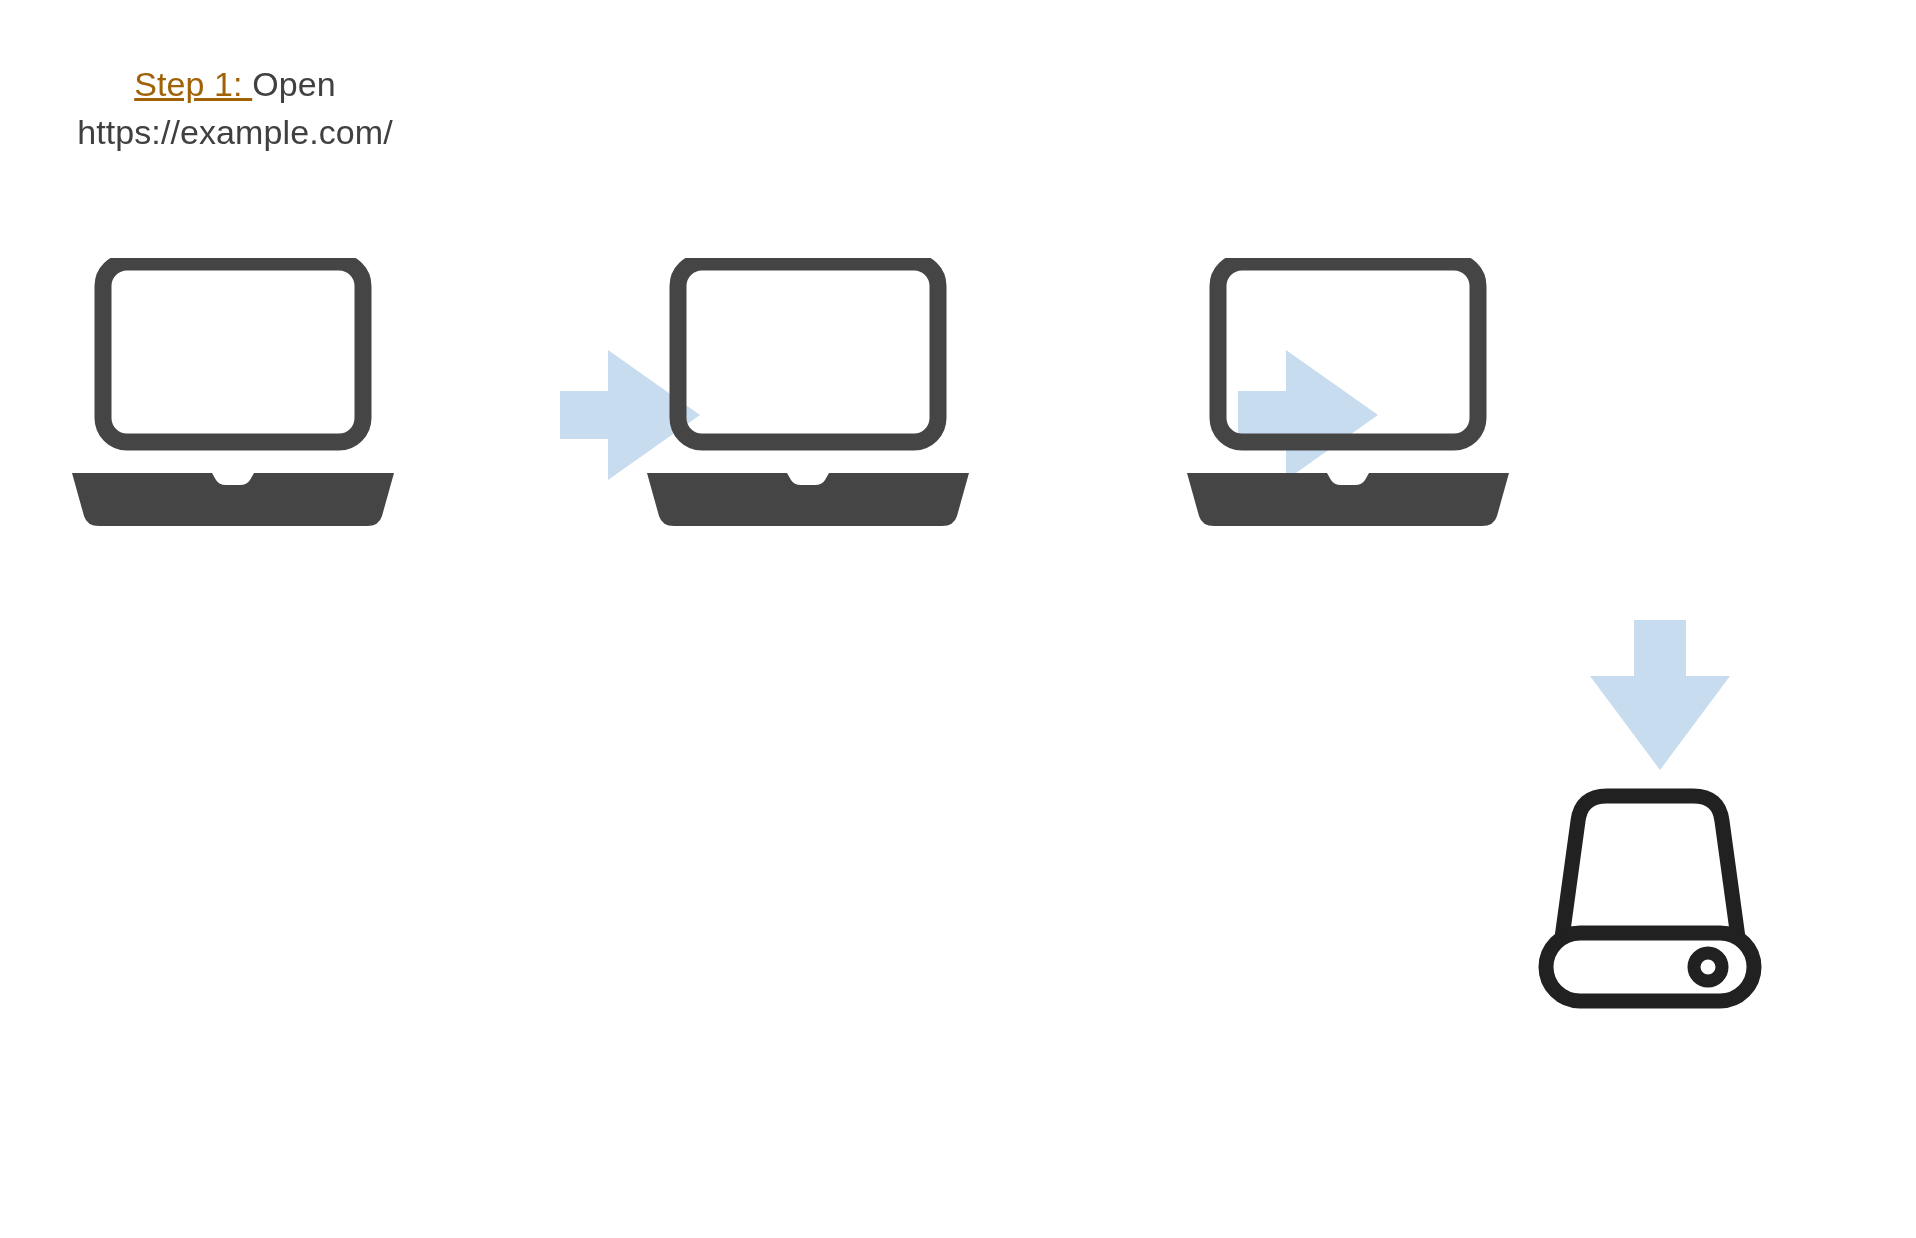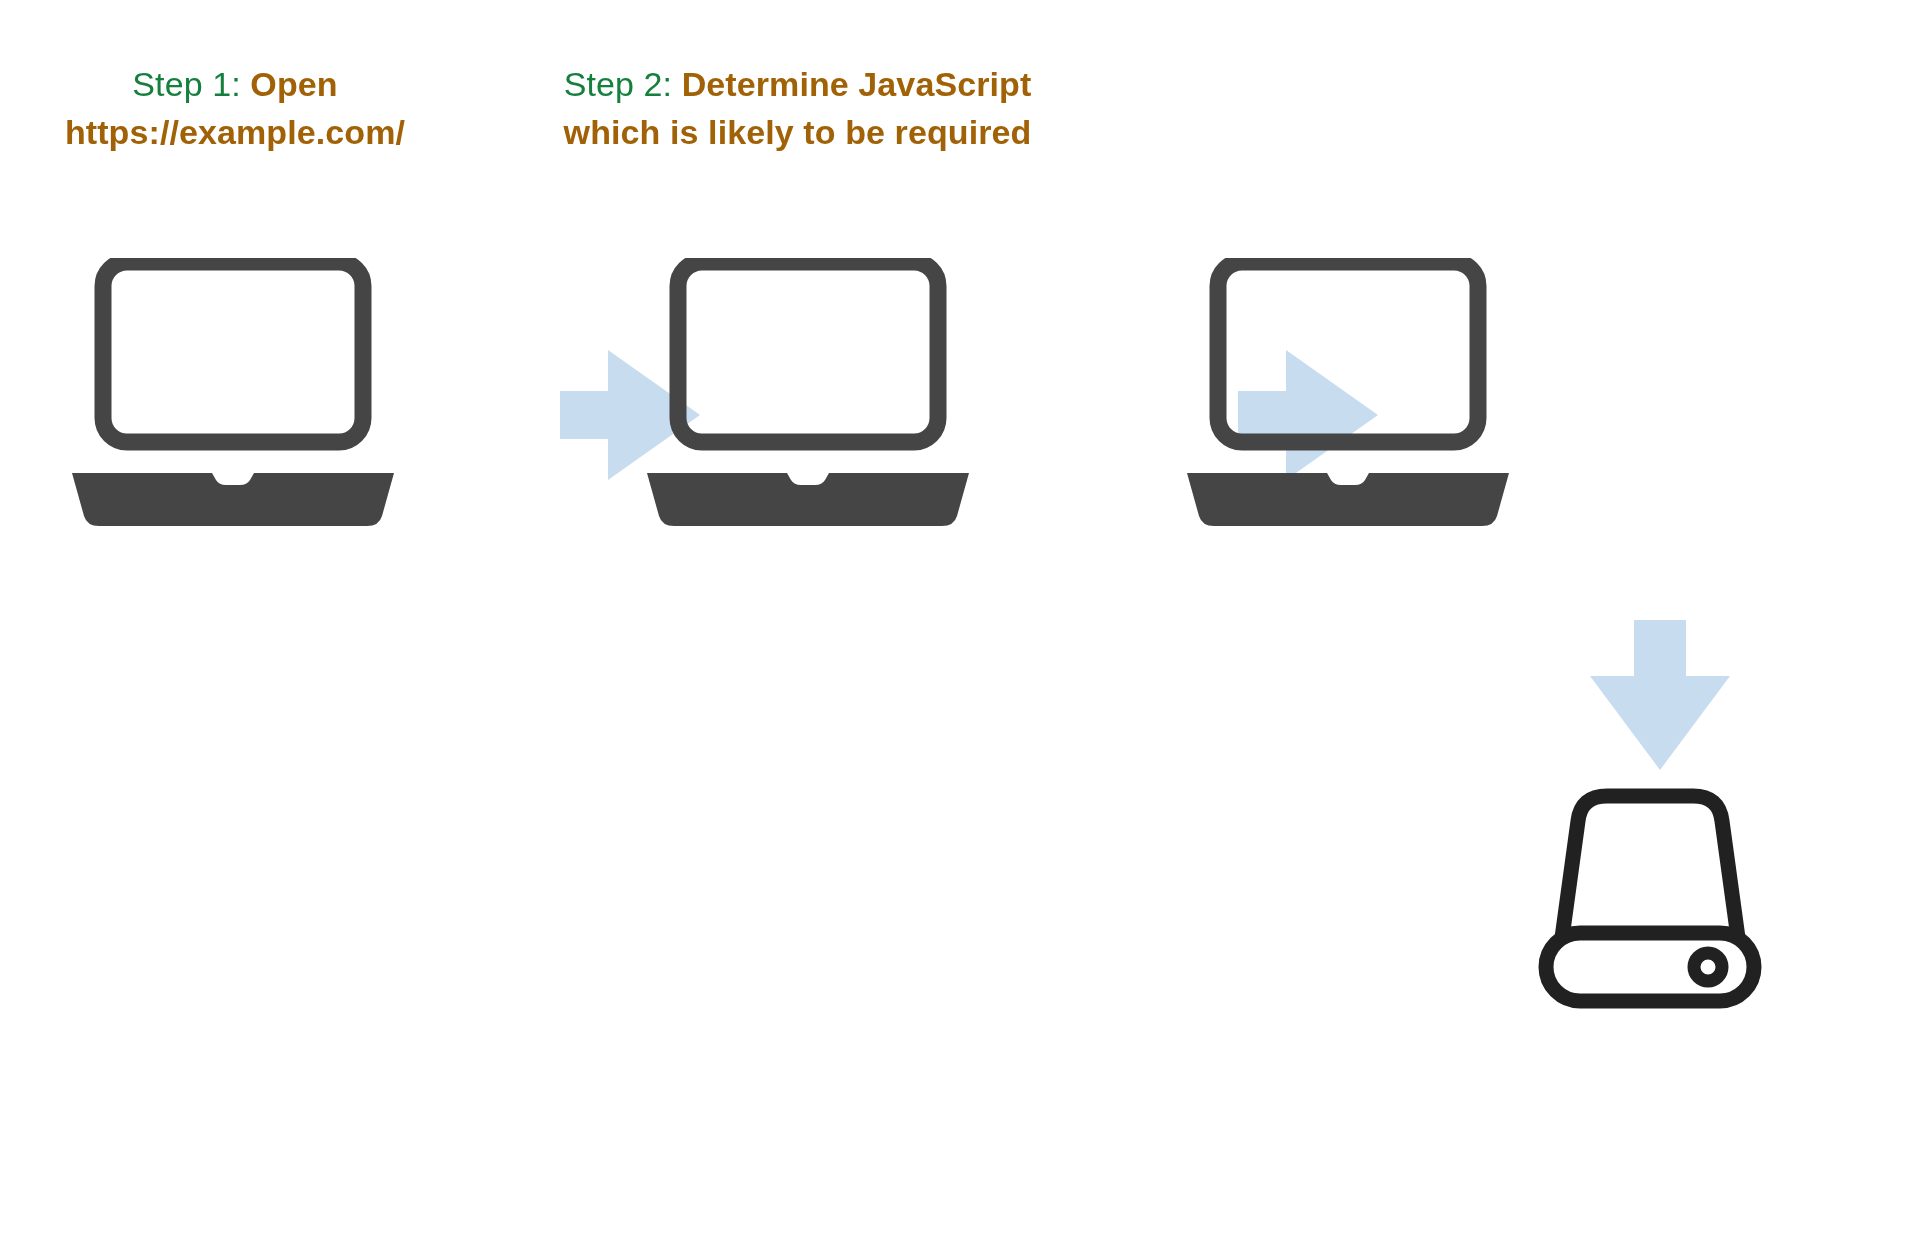--- a/index.html
+++ b/index.html
@@ -24,26 +24,27 @@
   
   .caption {
     position: absolute;
     text-align: center;
     font-size: 34px;
     line-height: 1.42;
     letter-spacing: 0.1px;
     color: #3d3d3d;
   }
   .caption .step-prefix {
-    color: #15803d;
+    color: #a16207;
     font-weight: 400;
+    text-decoration: underline;
   }
   .caption .step-title {
-    color: #a16207;
-    font-weight: 700;
+    color: #404040;
+    font-weight: 400;
   }
 
   #caption-1 { left: 30px;   top: 60px;  width: 410px; }
   #caption-2 { left: 545px;  top: 60px;  width: 505px; }
   #caption-3 { left: 1160px; top: 60px;  width: 420px; }
   #caption-4 { left: 1440px; top: 1062px; width: 440px; }
 
   
   .laptop {
     position: absolute;
@@ -105,23 +106,20 @@
                L29 268 Q17 268 14 258 Z" fill="#454545"></path>
     </svg>
   </div>
 
   <div class="arrow-right" id="arrow-1">
     <svg viewBox="0 0 140 130" xmlns="http://www.w3.org/2000/svg" aria-hidden="true">
       <path d="M0 41 L48 41 L48 0 L140 65 L48 130 L48 89 L0 89 Z" fill="#c7dcef"></path>
     </svg>
   </div>
 
-  <div class="caption" id="caption-2">
-    <span class="step-prefix">Step 2: </span><span class="step-title">Determine JavaScript which is likely to be required</span>
-  </div>
 
   <div class="laptop" id="laptop-2">
     <svg viewBox="0 0 420 290" xmlns="http://www.w3.org/2000/svg" aria-hidden="true">
       <rect x="33" y="4" width="260" height="180" rx="24" ry="24" fill="none" stroke="#454545" stroke-width="17"></rect>
       <path d="M2 215
                L142 215 L146 222 Q149 227 156 227
                L170 227 Q177 227 180 222 L184 215
                L324 215
                L312 258 Q309 268 297 268
                L29 268 Q17 268 14 258 Z" fill="#454545"></path>

